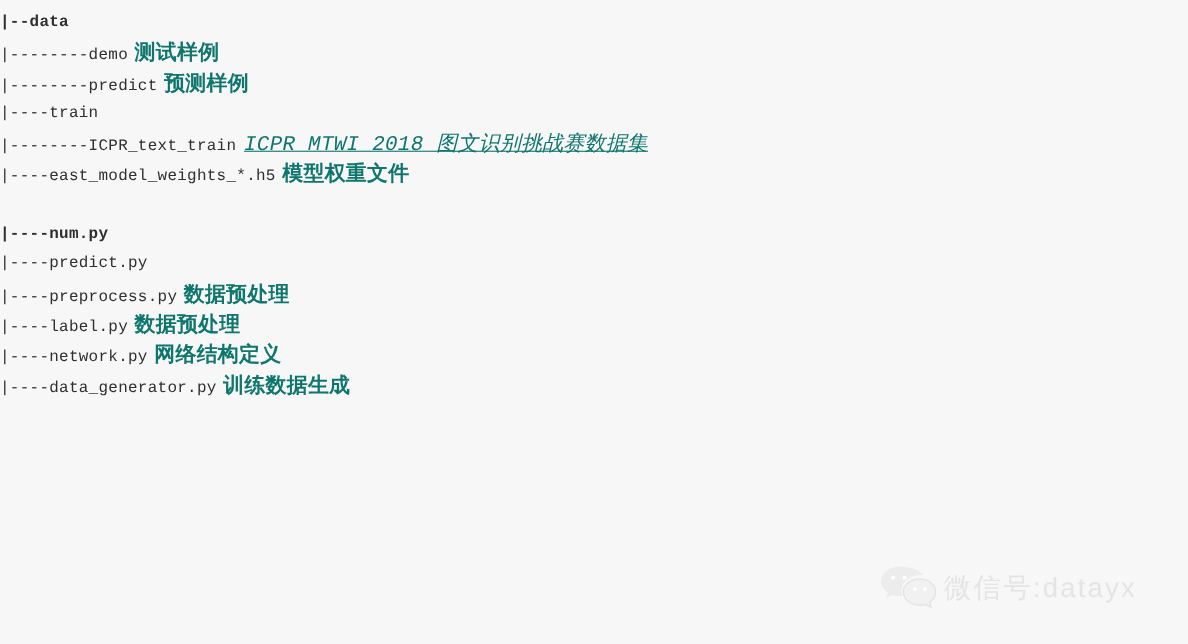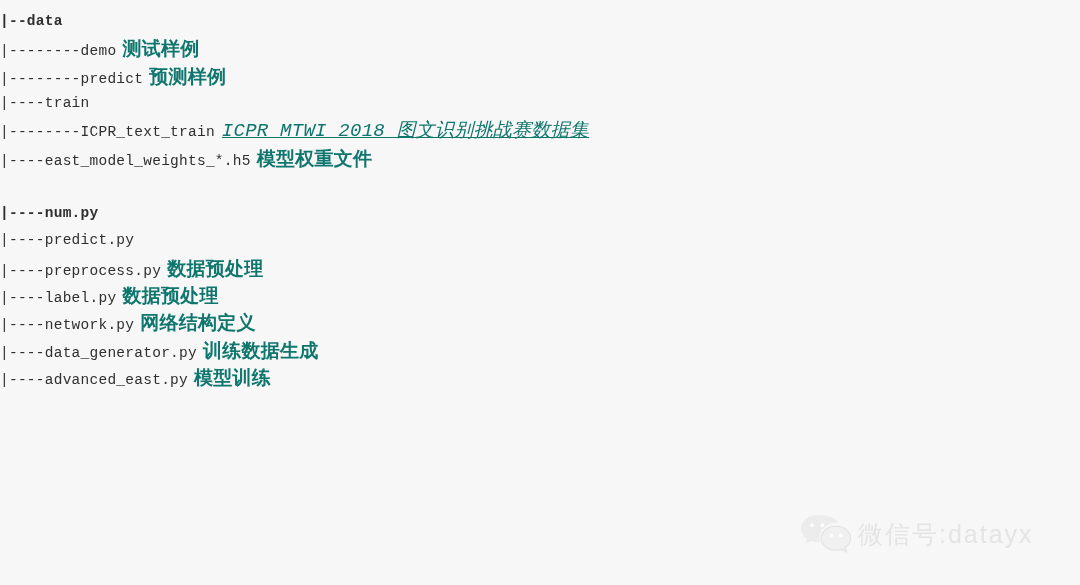--- a/index.html
+++ b/index.html
@@ -99,21 +99,20 @@
     <div class="tree-line"><span class="path">|----train</span></div>
     <div class="tree-line"><span class="path">|--------ICPR_text_train</span><span class="note link">ICPR MTWI 2018 图文识别挑战赛数据集</span></div>
     <div class="tree-line"><span class="path">|----east_model_weights_*.h5</span><span class="note plain-cn">模型权重文件</span></div>
     <div class="tree-line spacer"></div>
     <div class="tree-line bold"><span class="path">|----num.py</span></div>
     <div class="tree-line"><span class="path">|----predict.py</span></div>
     <div class="tree-line"><span class="path">|----preprocess.py</span><span class="note plain-cn">数据预处理</span></div>
     <div class="tree-line"><span class="path">|----label.py</span><span class="note plain-cn">数据预处理</span></div>
     <div class="tree-line"><span class="path">|----network.py</span><span class="note plain-cn">网络结构定义</span></div>
     <div class="tree-line"><span class="path">|----data_generator.py</span><span class="note plain-cn">训练数据生成</span></div>
-    <div class="tree-line"><span class="path">|----advanced_east.py</span><span class="note plain-cn">模型训练</span></div>
   </div>
 
 <div id="watermark">
   <span class="wm-icon">
     <svg viewBox="0 0 52 44" width="52" height="44" xmlns="http://www.w3.org/2000/svg">
 
       <path d="M17.5 3C8.4 3 1 9.0 1 16.4c0 4.2 2.4 7.9 6.1 10.4l-1.6 5.0 5.4-2.8c2.0.6 4.2.9 6.6.9 1.0 0 2.0-.05 2.9-.16-.6-1.5-.9-3.1-.9-4.8 0-7.9 7.9-14.3 17.6-14.3.6 0 1.2.02 1.8.07C36.9 6.4 27.9 3 17.5 3z" fill="#ececec"></path>
       <circle cx="12.0" cy="13.2" r="1.9" fill="#ffffff"></circle>
       <circle cx="22.4" cy="13.2" r="1.9" fill="#ffffff"></circle>
 

